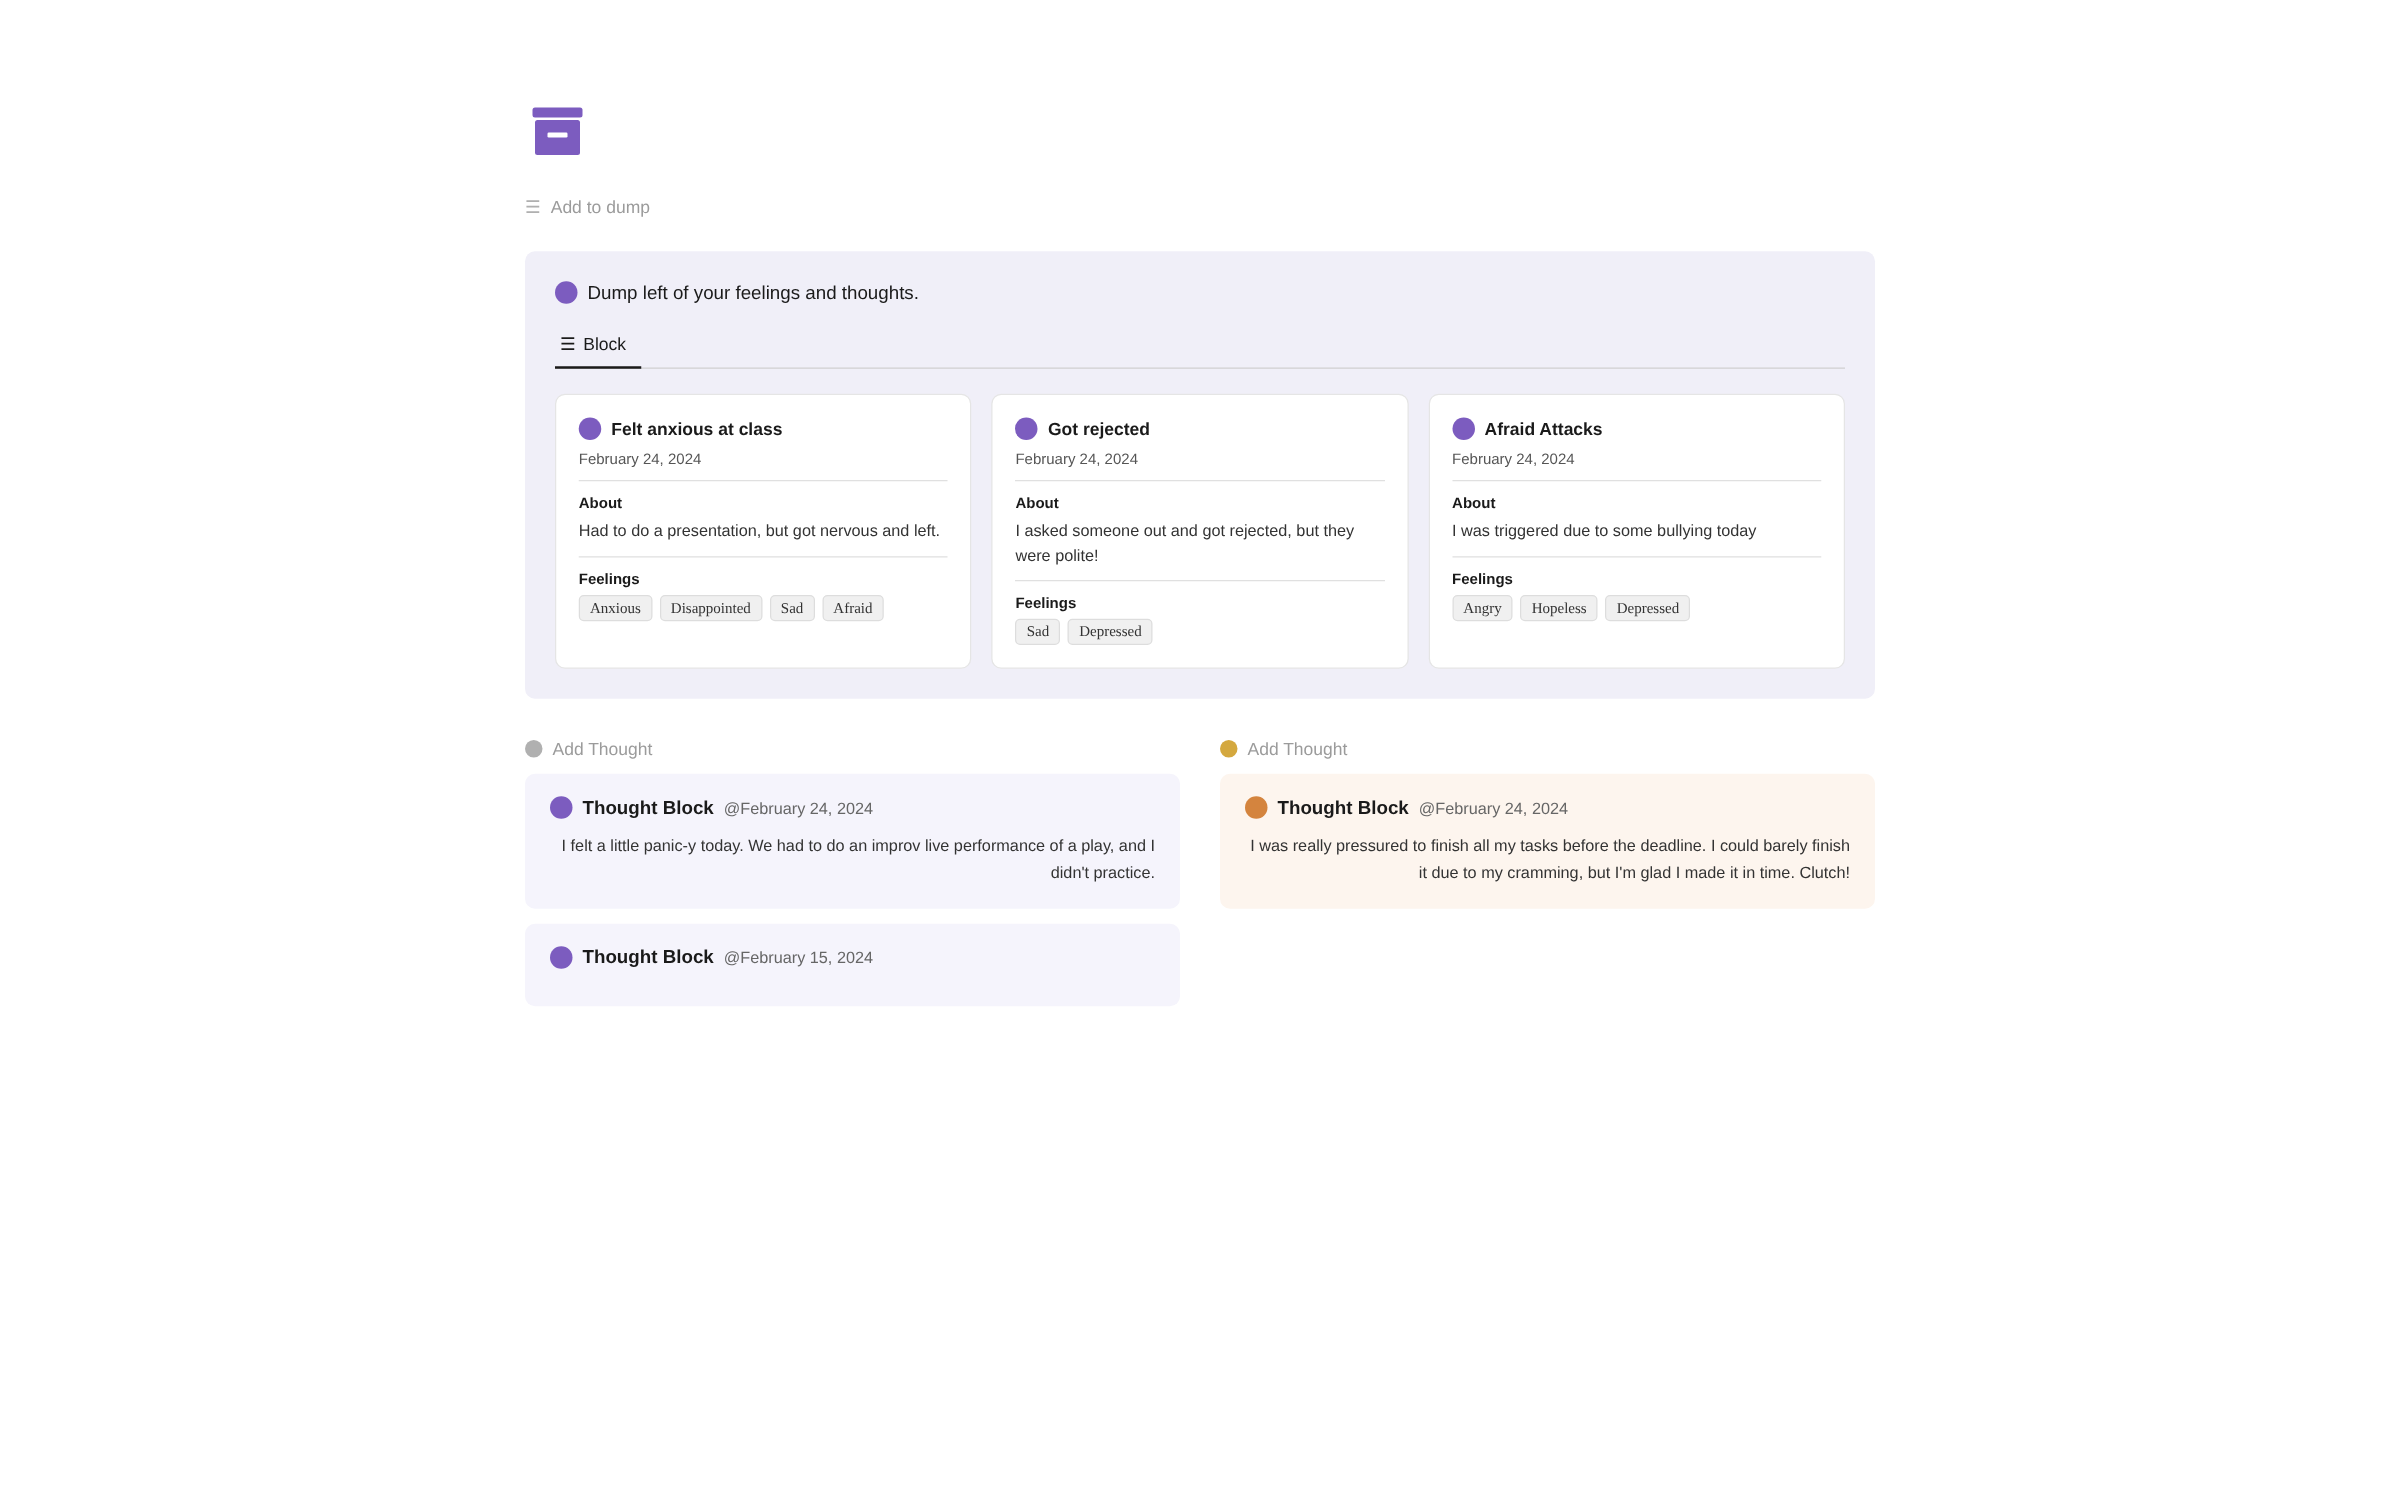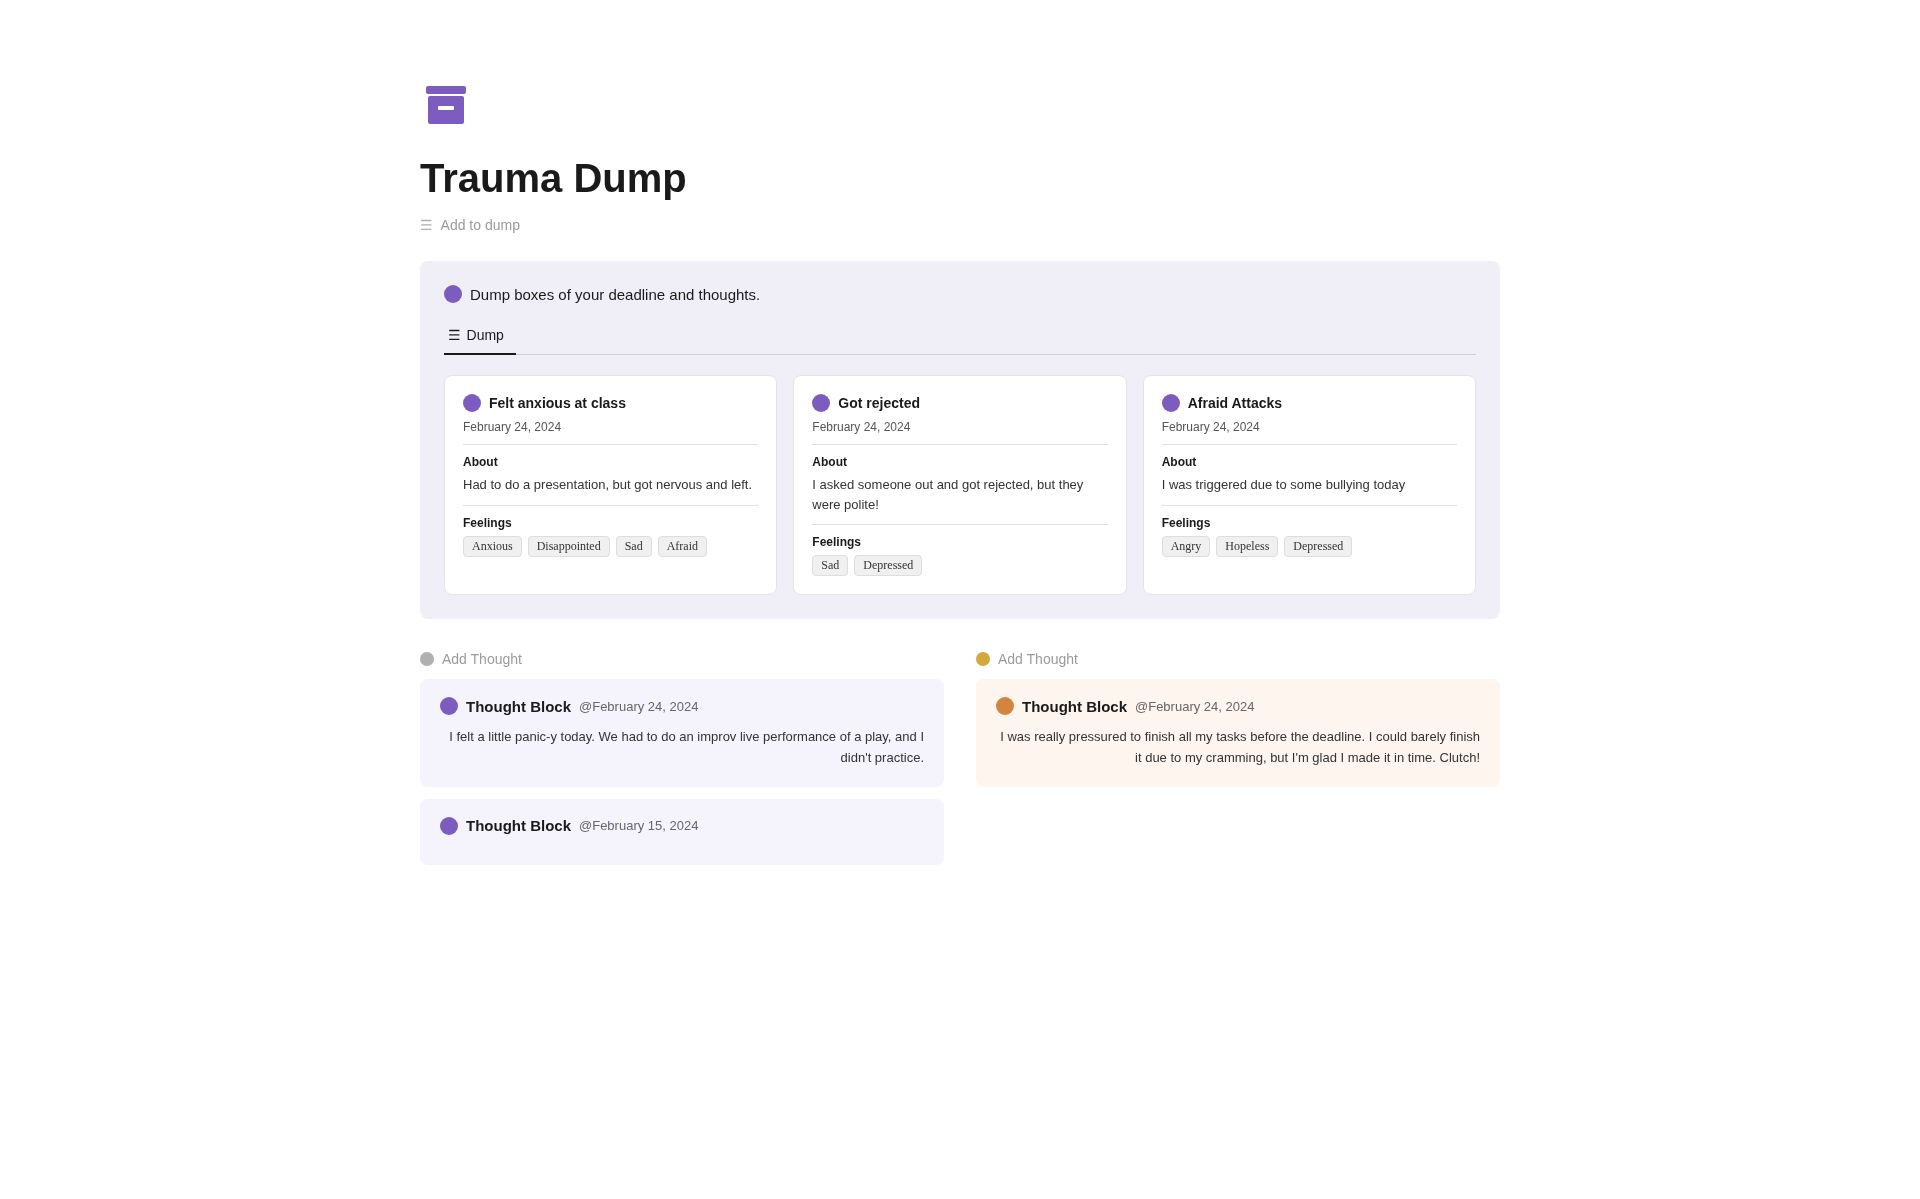--- a/index.html
+++ b/index.html
@@ -252,37 +252,36 @@
 <div class="page-wrapper">
 
   <div style="margin-bottom:20px;">
     <svg width="52" height="52" viewBox="0 0 52 52" fill="none" xmlns="http://www.w3.org/2000/svg">
       <rect x="6" y="6" width="40" height="8" rx="2" fill="#7c5cbf"></rect>
       <rect x="8" y="16" width="36" height="28" rx="2" fill="#7c5cbf"></rect>
       <rect x="18" y="26" width="16" height="4" rx="1" fill="white"></rect>
     </svg>
   </div>
 
-  <h1 class="page-title">Trauma Dump</h1>
 
   <div class="add-to-dump">
     <span style="color:#b0b0b0; font-size:14px;">☰</span>
     <span>Add to dump</span>
   </div>
 
   <div class="main-section">
     <div class="section-header">
       <span class="bubble-purple"></span>
-      <span class="section-title">Dump boxes of your deadline and thoughts.</span>
+      <span class="section-title">Dump left of your feelings and thoughts.</span>
     </div>
 
     <div class="tabs">
       <div class="tab">
         <span>☰</span>
-        <span>Dump</span>
+        <span>Block</span>
       </div>
     </div>
 
     <div class="cards-grid">
 
       <div class="card">
         <div class="card-title">
           <span class="bubble-purple"></span>
           <span>Felt anxious at class</span>
         </div>

